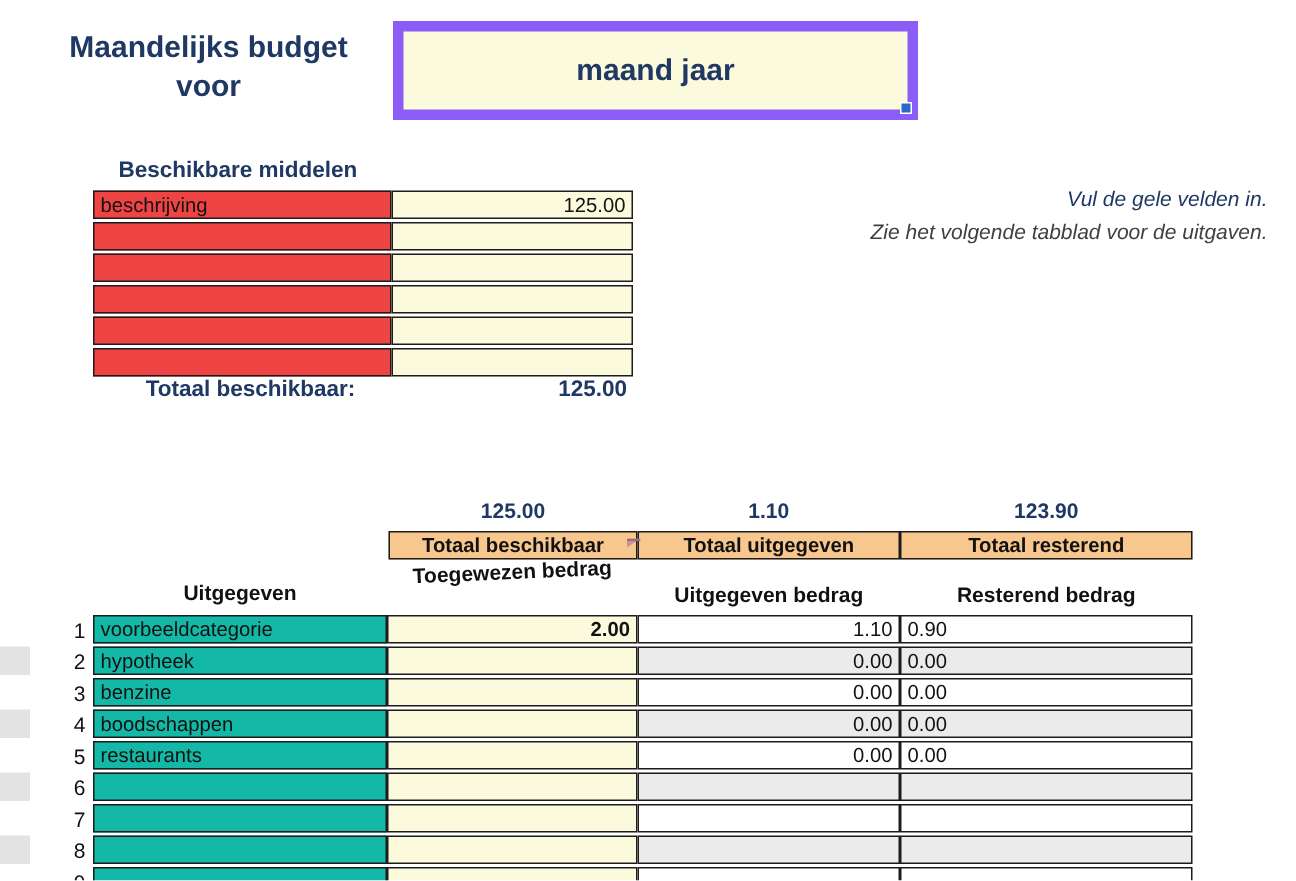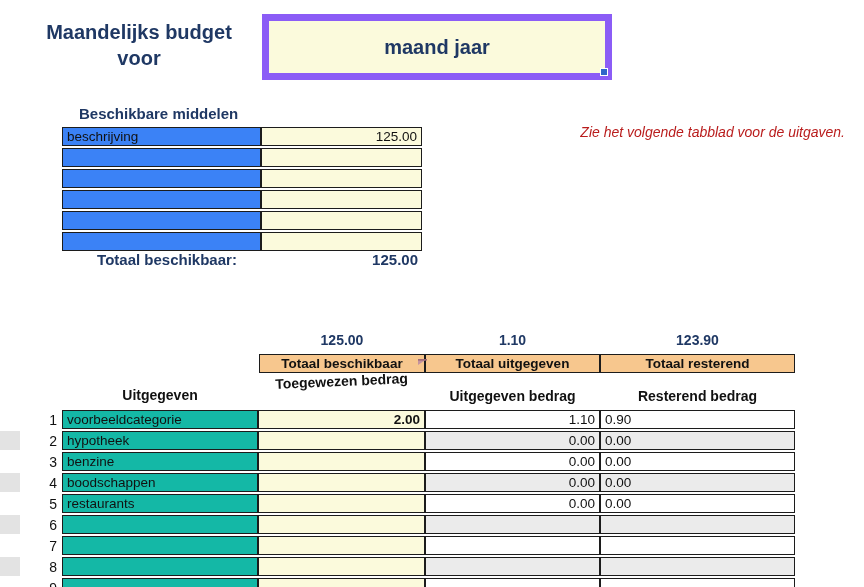--- a/index.html
+++ b/index.html
@@ -29,39 +29,39 @@
   .funds-heading {
     position:absolute; left:79px; top:105px;
     font-size:15px; font-weight:bold; color:#1F3864;
   }
   table.grid { border-collapse:separate; border-spacing:0 2px; }
   table.grid td {
     box-sizing:border-box; border:1px solid #1c1c1c; height:19px;
     font-size:13.5px; padding:0 4px; color:#111; overflow:hidden; white-space:nowrap;
   }
   .funds-table { position:absolute; left:62px; top:125px; }
-  .funds-table td.desc { width:199px; background:#3b82f6; text-align:left;margin-top:32px; }
+  .funds-table td.desc { width:199px; background:#ef4444; text-align:left;margin-top:32px; }
   .funds-table td.amt  { width:161px; background:#FBFADC; text-align:right; }
 
   .funds-total-label {
     position:absolute; left:62px; top:251px; width:210px; text-align:center;
     font-size:15px; font-weight:bold; color:#1F3864;
   }
   .funds-total-value {
     position:absolute; left:260px; top:251px; width:158px; text-align:right;
     font-size:15px; font-weight:bold; color:#1F3864;
   }
 
   
   .instructions {
     position:absolute; right:19px; top:121px; width:420px; text-align:right;
     font-size:14px; font-style:italic; line-height:22px;
   }
   .instr-line1 { color:#1F3864; }
-  .instr-line2 { color:#b91c1c; }
+  .instr-line2 { color:#404040; }
 
   
   .summary-table { position:absolute; left:259px; top:309px;margin-top:43px; }
   .summary-table td {
     background:#F7C78E; text-align:center; font-weight:bold; font-size:14px;
   }
   .summary-table td.s1 { width:166px; }
   .summary-table td.s2 { width:175px; }
   .summary-table td.s3 { width:195px; }
   .summary-values { position:absolute; left:259px; top:332px; width:536px; display:flex; }
@@ -134,20 +134,21 @@
       <td class="desc"></td>
       <td class="amt"></td>
     </tr>
   </tbody>
     </table>
 
   <div class="funds-total-label">Totaal beschikbaar:</div>
   <div class="funds-total-value">125.00</div>
 
   <div class="instructions">
+    <div class="instr-line1">Vul de gele velden in.</div>
     <div class="instr-line2">Zie het volgende tabblad voor de uitgaven.</div>
   </div>
 
   <table class="grid summary-table">
     <tbody>
         <tr>
       <td class="s1">Totaal beschikbaar</td>
       <td class="s2">Totaal uitgegeven</td>
       <td class="s3">Totaal resterend</td>
     </tr>

